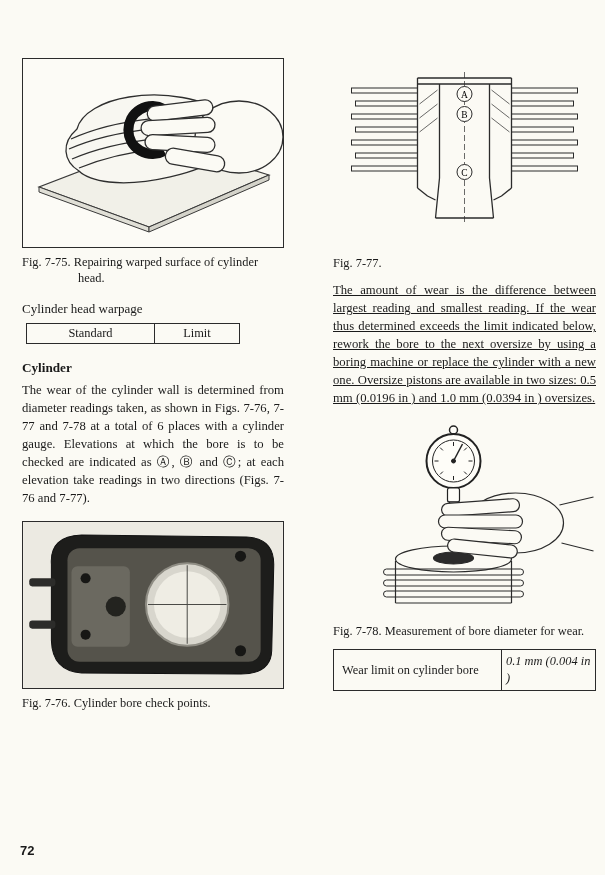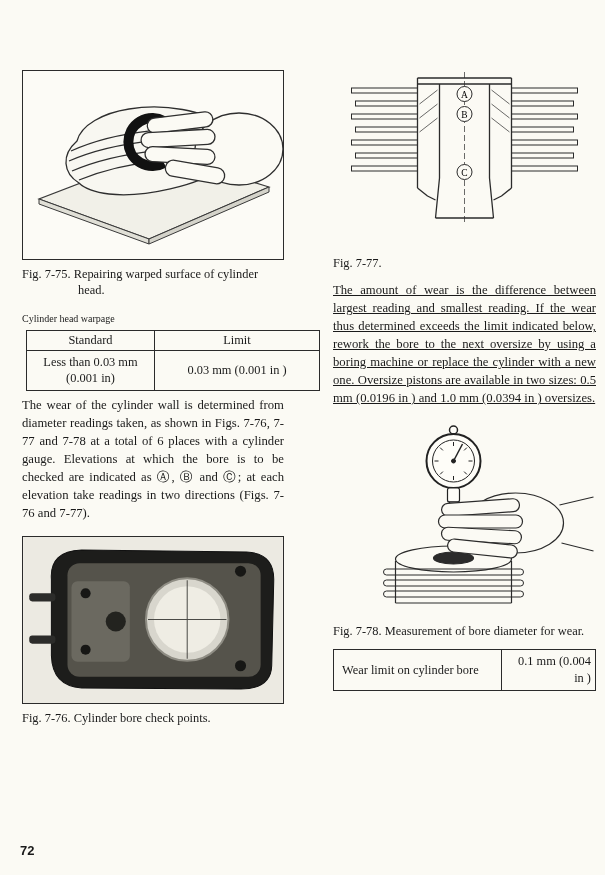--- a/index.html
+++ b/index.html
@@ -5,53 +5,53 @@
   * { margin:0; padding:0; box-sizing:border-box; }
   html,body { width:605px; height:875px; }
   body {
     position:relative;
     background:#fbfaf4;
     color:#1a1a1a;
     font-family:"Liberation Serif", serif;
     overflow:hidden;
   }
   .col { position:absolute; }
-  .col-left  { left:22px; top:58px; width:262px;margin-top:12px; }
+  .col-left  { left:22px; top:58px; width:262px; }
   .col-right { left:333px; top:60px; width:263px; }
 
   .framed { border:1.2px solid #2b2b2b; background:#fcfbf6; overflow:hidden; }
   .framed svg { display:block; }
 
   .caption {
     font-size:12.4px;
     line-height:1.3;
     margin-top:6px;
     padding-left:56px;
     text-indent:-56px;
   }
-  .plain-label { font-size:10px; margin-top:15px; }
+  .plain-label { font-size:13px; margin-top:15px; }
   .section-heading { font-size:13.2px; font-weight:bold; margin-top:16px; }
   .para {
     font-size:12.7px;
     line-height:1.42;
     text-align:justify;
     margin-top:5px;
   }
 
   table { border-collapse:collapse; font-size:12.4px; }
   td, th { border:1.2px solid #2b2b2b; font-weight:normal; }
 
-  .warpage-table { width:294px; margin:6px 0 0 4px; }
+  .warpage-table { width:214px; margin:6px 0 0 4px; }
   .warpage-table th { padding:2px 4px; text-align:center; }
   .warpage-table td { padding:3px 6px; text-align:center; line-height:1.3; }
   .warpage-table .c1 { width:128px; }
 
   .wear-table { width:100%; margin-top:10px;padding-left:16px; }
   .wear-table .lbl { padding:9px 4px 9px 8px; }
-  .wear-table .val { width:94px; text-align:right; padding:3px 4px; line-height:1.35; }
+  .wear-table .val { width:94px; text-align:left; padding:3px 4px; line-height:1.35;font-style:italic; }
 
   .page-number {
     position:absolute;
     left:20px;
     bottom:17px;
     font-family:"Liberation Sans", sans-serif;
     font-weight:bold;
     font-size:13px;
   }
 
@@ -90,27 +90,24 @@
   <p class="caption">Fig. 7-75. Repairing warped surface of cylinder head.</p>
 
   <p class="plain-label">Cylinder head warpage</p>
 
   <table class="warpage-table">
     <tbody>
         <tr>
       <th class="c1">Standard</th>
       <th>Limit</th>
     </tr>
-    <tr>
-      <td class="c1">Less than 0.03 mm (0.001 in)</td>
-      <td>0.03 mm (0.001 in )</td>
-    </tr>
   </tbody>
     </table>
 
+  <h3 class="section-heading">Cylinder</h3>
   <p class="para">The wear of the cylinder wall is determined from diameter readings taken, as shown in Figs. 7-76, 7-77 and 7-78 at a total of 6 places with a cylinder gauge. Elevations at which the bore is to be checked are indicated as Ⓐ, Ⓑ and Ⓒ; at each elevation take readings in two directions (Figs. 7-76 and 7-77).</p>
 
   <div class="framed fig-gap" style="height:168px;">
     <svg viewBox="0 0 258 165" width="100%" height="166">
       <rect x="0" y="0" width="258" height="165" fill="#eceae2"></rect>
       <g>
         <path d="M28,42 Q26,14 58,13 L222,15 Q250,16 249,44 L247,128 Q246,152 214,151 L58,150 Q29,148 28,118 Z" fill="#1d1d1b" stroke="#111"></path>
         <rect x="44" y="26" width="192" height="113" rx="12" fill="#55534b"></rect>
         <rect x="48" y="44" width="58" height="80" rx="6" fill="#6b6960"></rect>
         <circle cx="62" cy="56" r="5" fill="#171715"></circle>

